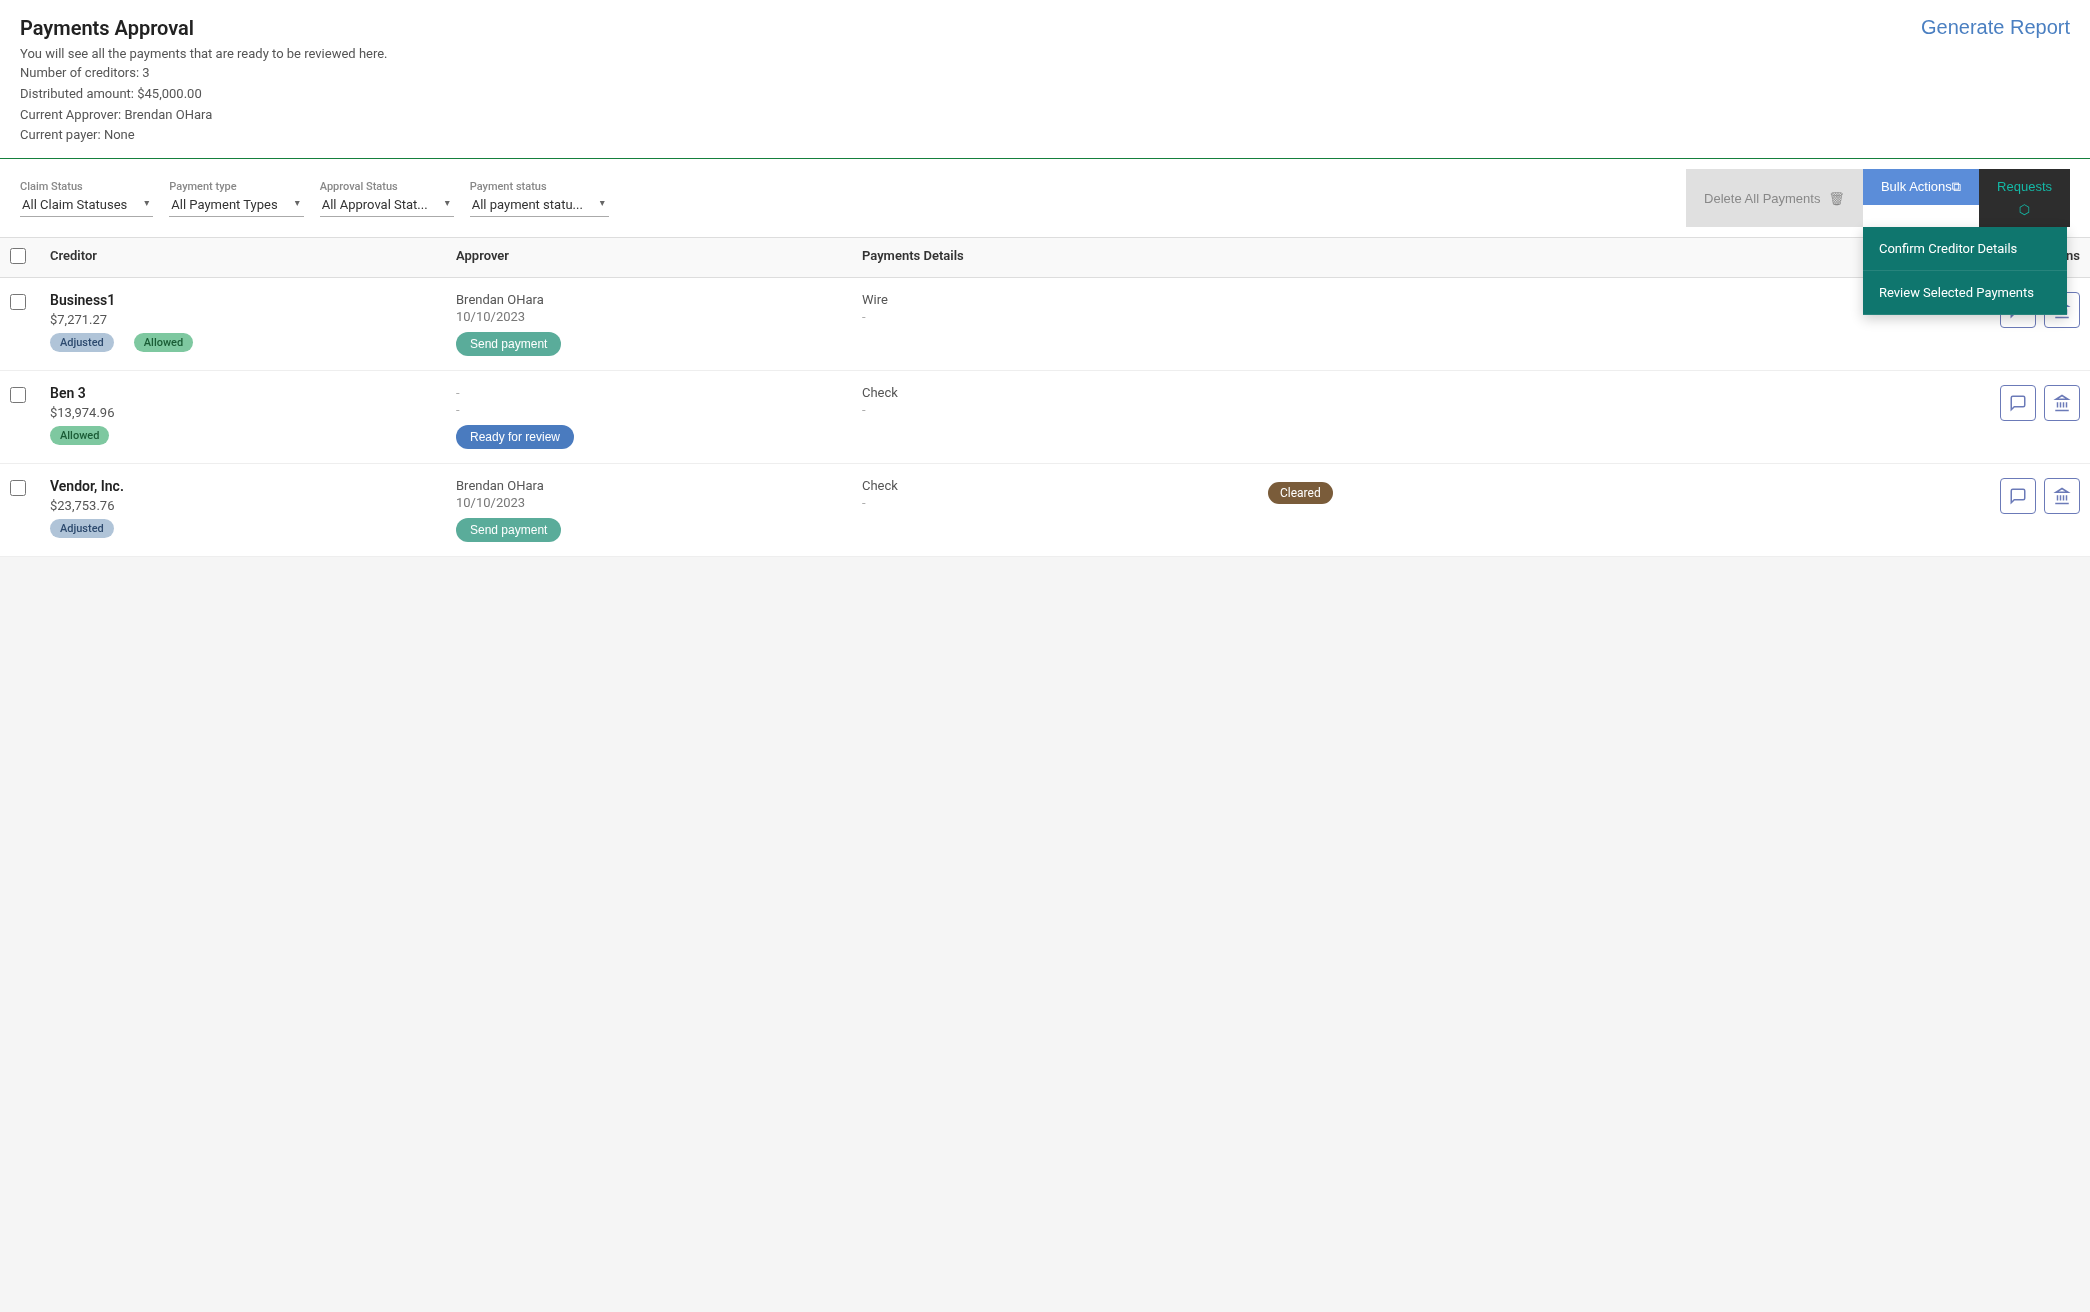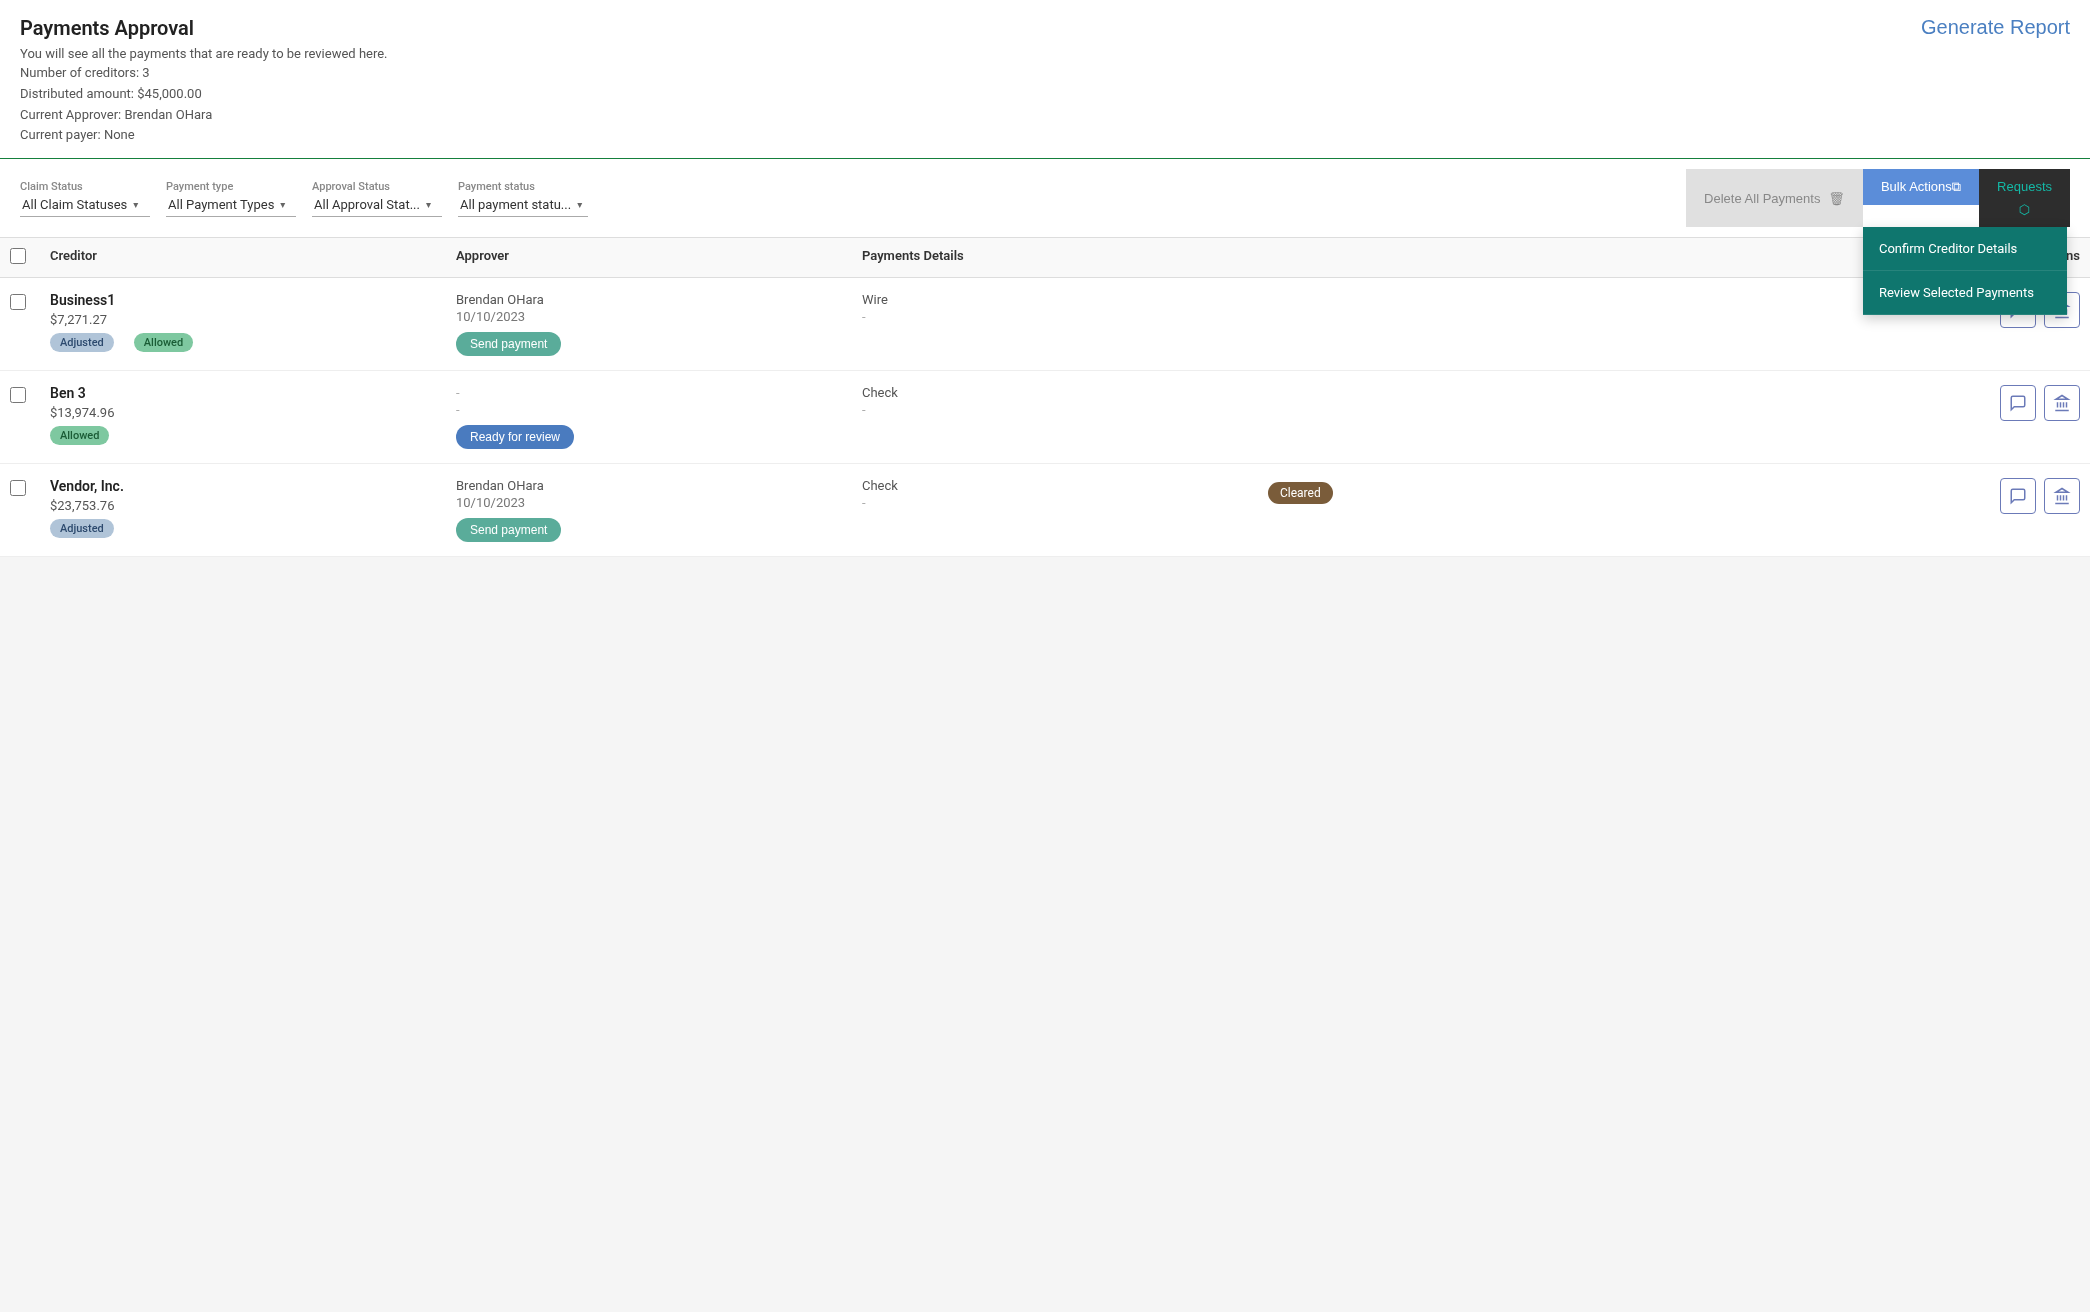--- a/index.html
+++ b/index.html
@@ -60,22 +60,21 @@
       flex-direction: column;
       gap: 2px;
     }
     .filter-label {
       font-size: 11px;
       color: #888;
       font-weight: 500;
     }
     .filter-select {
       display: flex;
-      align-items: center;
-      gap: 6px;
+      gap: 17px;
       border-bottom: 1px solid #aaa;
       padding: 2px 4px 4px 2px;
       cursor: pointer;
       font-size: 13px;
       color: #333;
       min-width: 130px;
     }
     .filter-select span.chevron {
       font-size: 10px;
       color: #666;

